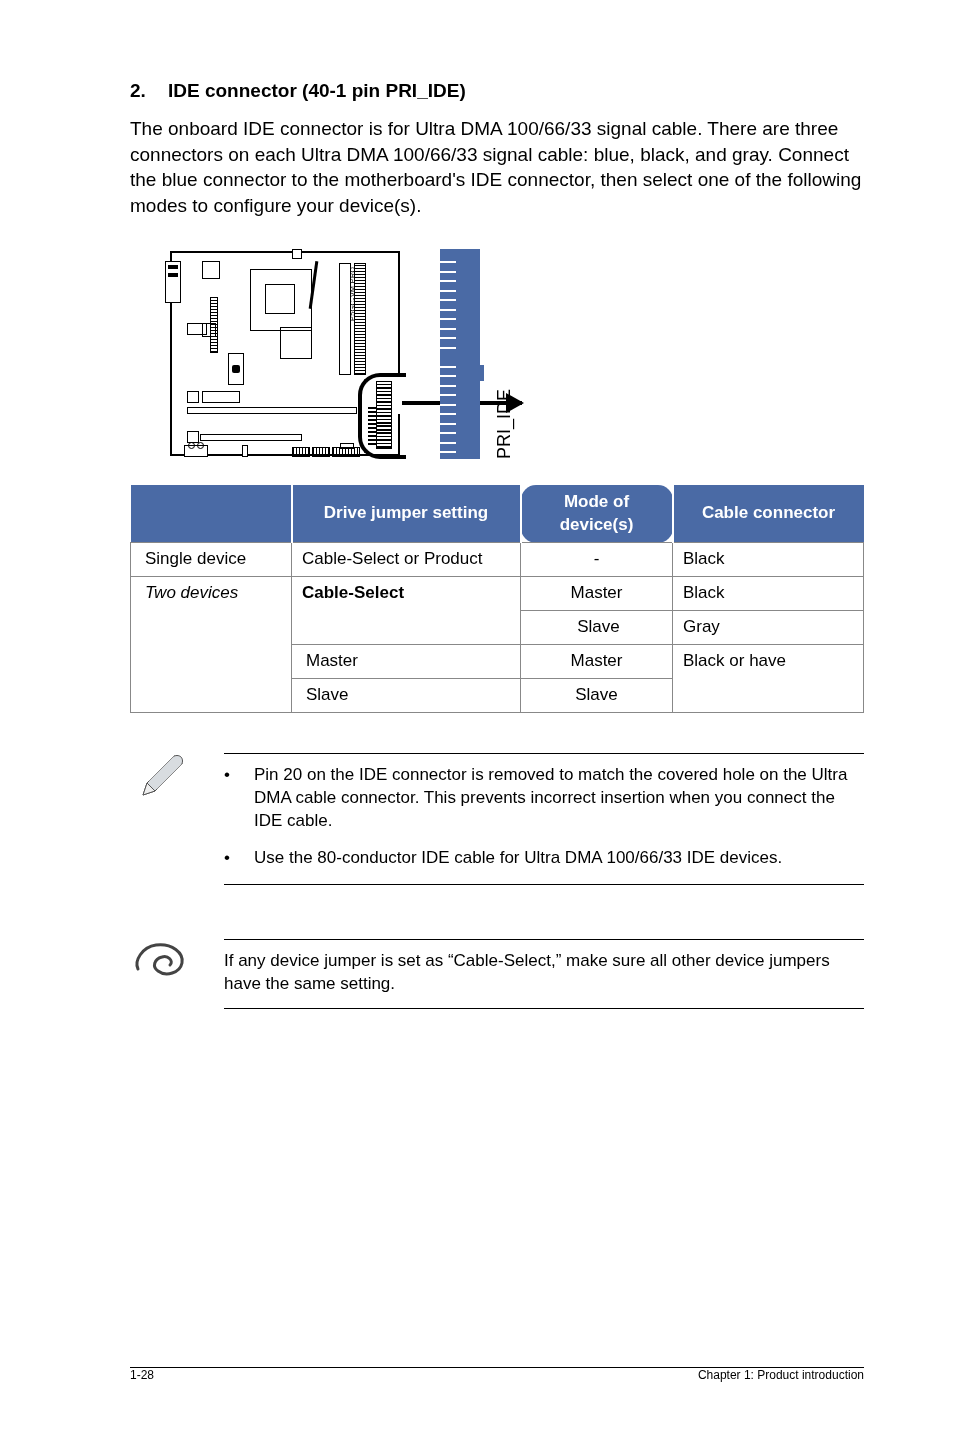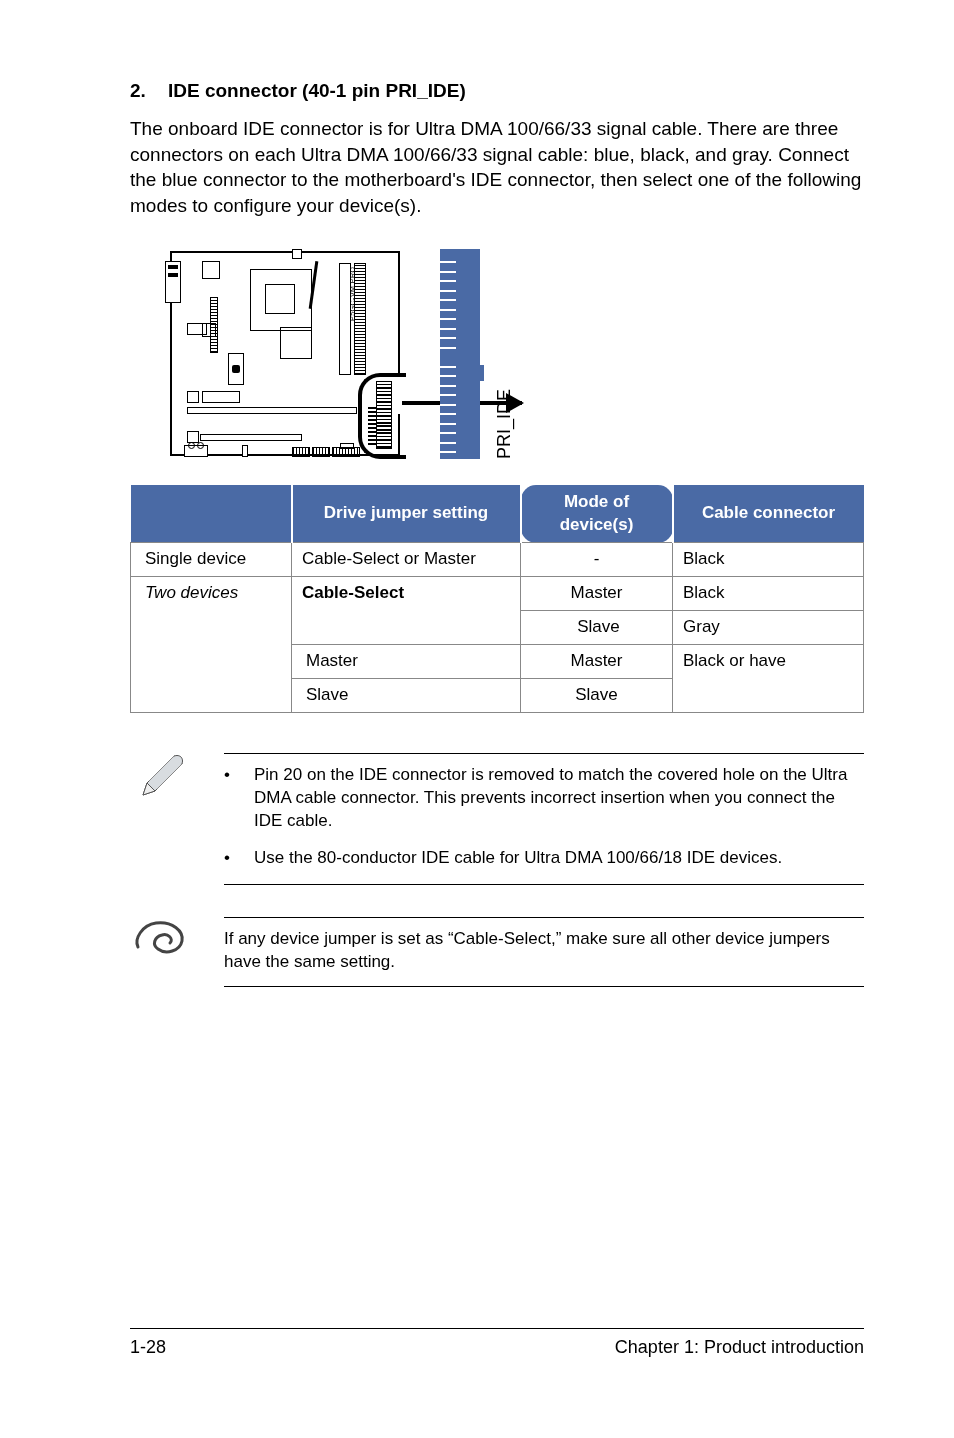--- a/index.html
+++ b/index.html
@@ -187,25 +187,25 @@
   .note .icon { width:60px; flex-shrink:0; display:flex; justify-content:center; }
   .note .content { flex:1; font-size:17px; line-height:1.35; }
   .note .content hr { border:none; border-top:1px solid #000; margin:0 0 10px 0; }
   .note .content hr.bot { margin:12px 0 0 0; }
   .bullet-row { display:flex; gap:24px; margin-bottom:14px; }
   .bullet-row:last-child { margin-bottom:0; }
   .bullet-dot { width:6px; flex-shrink:0; }
 
   
   .footer {
-    position:absolute; bottom:80px; left:130px; right:90px;
+    position:absolute; bottom:56px; left:130px; right:90px;
     border-top:1px solid #000;
-    padding-top:8px;
+    padding-top:0;
     display:flex; justify-content:space-between;
-    font-size:18px;
+    font-size:12px;
   }
 </style>
 </head>
 <body>
 
 <div class="page">
 
   <div class="heading-row">
     <div class="heading-num">2.</div>
     <div>IDE connector (40-1 pin PRI_IDE)</div>
@@ -267,21 +267,21 @@
         <tr>
           <td class="first"></td>
           <td>Drive jumper setting</td>
           <td style="width:130px;border-radius:15px;">Mode of device(s)</td>
           <td style="width:170px;">Cable connector</td>
         </tr>
       </thead>
       <tbody>
         <tr>
           <td>Single device</td>
-          <td>Cable-Select or Master</td>
+          <td>Cable-Select or Product</td>
           <td class="center">-</td>
           <td>Black</td>
         </tr>
         <tr>
           <td rowspan="4" style="vertical-align:top;font-style:italic;">Two devices</td>
           <td rowspan="2" style="vertical-align:top;font-weight:bold;">Cable-Select</td>
           <td class="center">Master</td>
           <td>Black</td>
         </tr>
         <tr>
@@ -311,27 +311,27 @@
       </svg>
     </div>
     <div class="content">
       <hr>
       <div class="bullet-row">
         <div class="bullet-dot">•</div>
         <div>Pin 20 on the IDE connector is removed to match the covered hole on the Ultra DMA cable connector. This prevents incorrect insertion when you connect the IDE cable.</div>
       </div>
       <div class="bullet-row">
         <div class="bullet-dot">•</div>
-        <div>Use the 80-conductor IDE cable for Ultra DMA 100/66/18 IDE devices.</div>
+        <div>Use the 80-conductor IDE cable for Ultra DMA 100/66/33 IDE devices.</div>
       </div>
       <hr class="bot">
     </div>
   </div>
 
-  <div class="note" style="margin-top:32px;justify-content:flex-end;">
+  <div class="note" style="margin-top:54px;justify-content:flex-end;">
     <div class="icon">
       <svg width="56" height="46" viewBox="0 0 56 46">
         <path d="M6 30 C2 22 10 8 24 6 C40 4 52 14 50 24 C48 34 34 38 26 32 C20 28 22 20 30 18 C36 16 42 22 38 26" fill="none" stroke="#444" stroke-width="3" stroke-linecap="round"></path>
       </svg>
     </div>
     <div class="content">
       <hr>
       <div>If any device jumper is set as “Cable-Select,” make sure all other device jumpers have the same setting.</div>
       <hr class="bot">
     </div>

